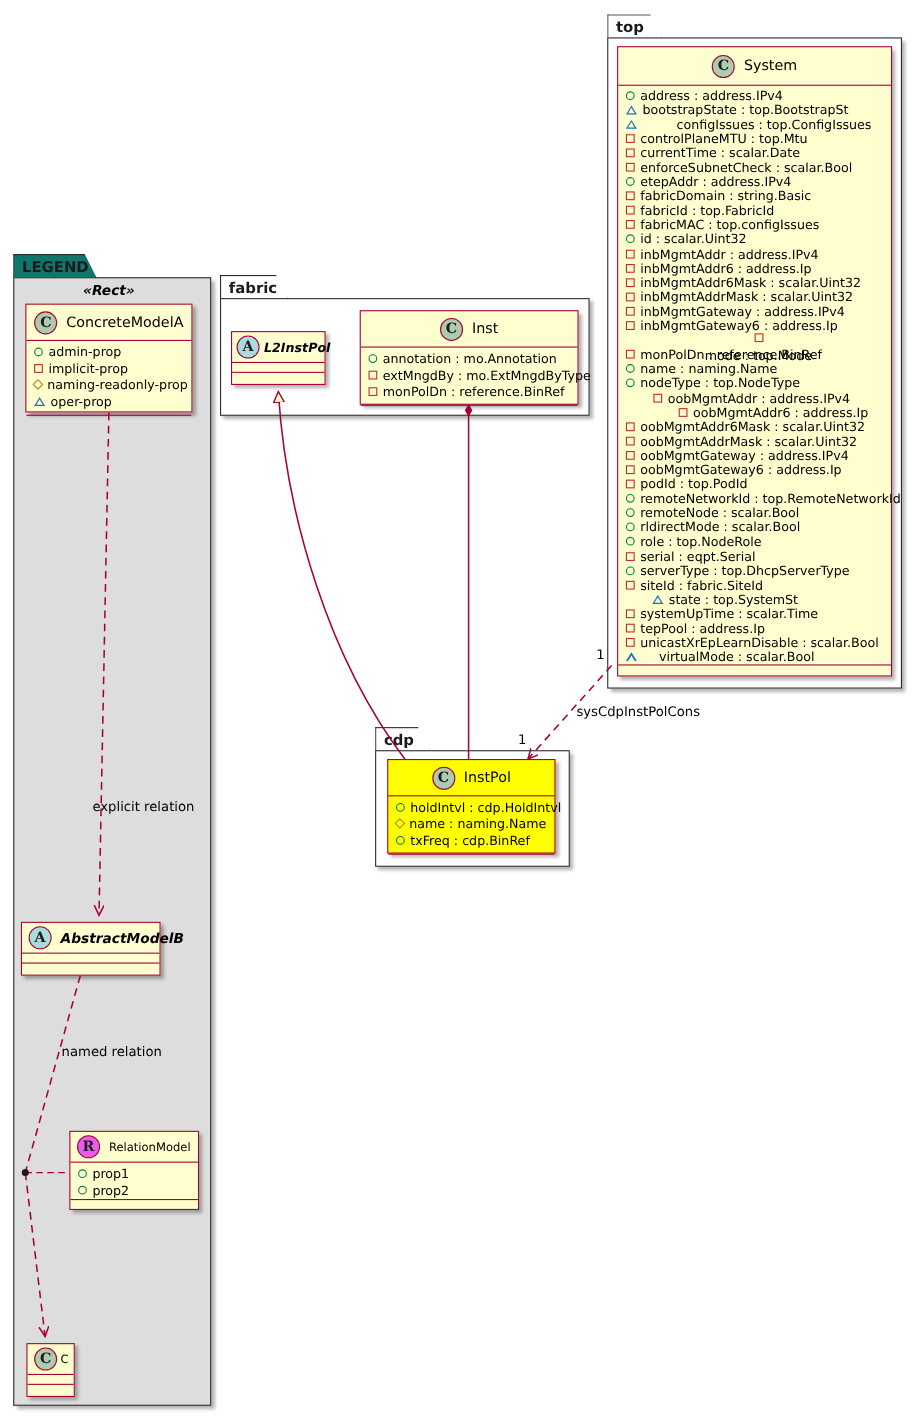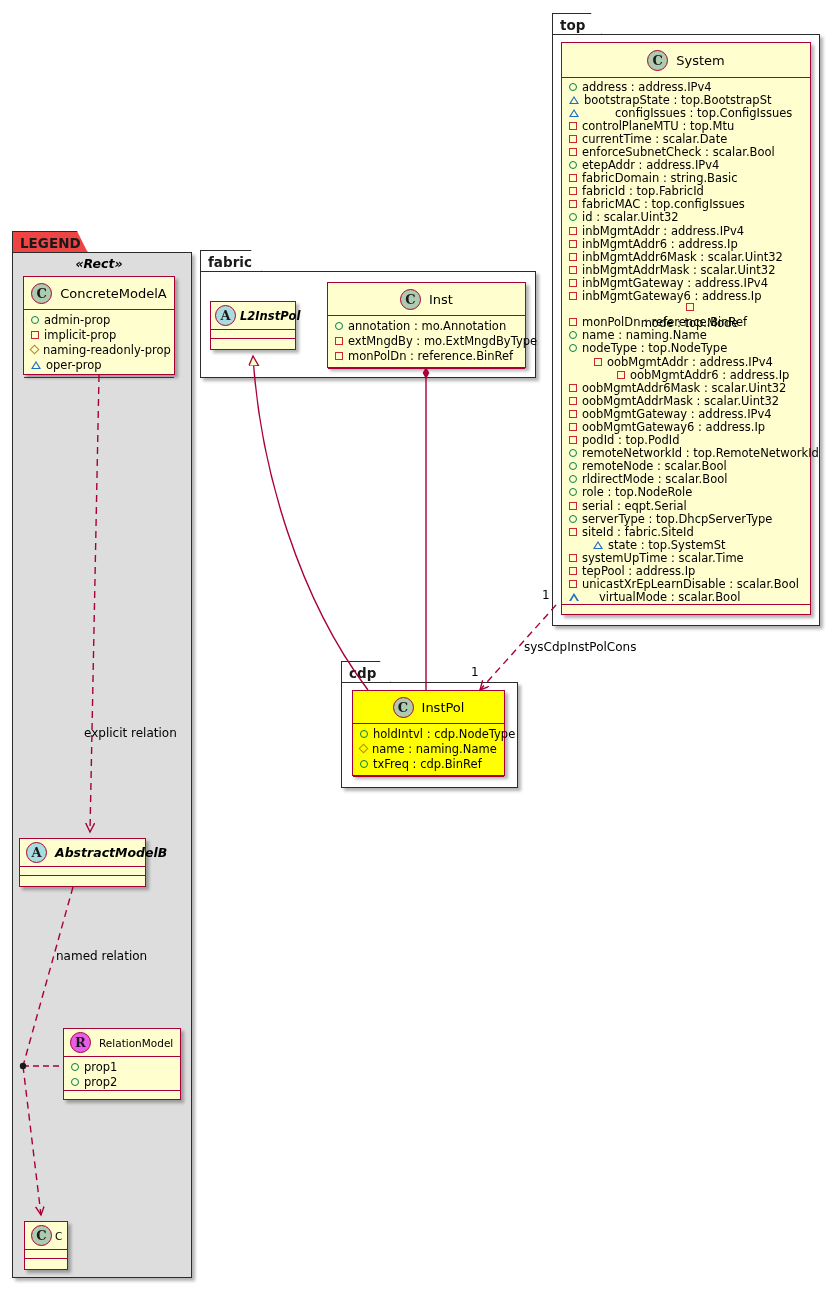--- a/index.html
+++ b/index.html
@@ -14,21 +14,21 @@
            border:1.5px solid #2b2b2b;border-bottom:none;
            background:#ffffff;
            padding:1px 16px 0 7px;
            font-size:13.5px;font-weight:bold;color:#1a1a1a;
            line-height:20px;white-space:nowrap;
            clip-path:polygon(0 0, calc(100% - 11px) 0, 100% 100%, 100% 100%, 0 100%);}
   .pkg-body{position:absolute;left:0;box-sizing:border-box;
             border:1.5px solid #2b2b2b;background:#ffffff;
             box-shadow:3px 3px 3px rgba(0,0,0,.30);}
   .pkg-legend .pkg-body{background:#dddddd;}
-  .pkg-legend .pkg-tab{background:#ef4444;}
+  .pkg-legend .pkg-tab{background:#0f766e;}
 
   
   .cls{position:absolute;box-sizing:border-box;
        border:1.5px solid #a80036;background:#fefece;
        box-shadow:3px 3px 3px rgba(0,0,0,.30);}
   .cls.hl{background:#ffff00;}
   .cls-head{position:relative;box-sizing:border-box;
             border-bottom:1.5px solid #a80036;
             height:33px;display:flex;align-items:center;
             justify-content:center;gap:8px;}
@@ -194,21 +194,21 @@
 </div>
 
 <div class="cls hl" style="left:352px;top:690px;width:153px;height:86px;">
   <div class="cls-head">
     <span class="badge c">C</span>
     <span class="cls-name">InstPol</span>
   </div>
   <div class="cls-attrs" style="height:52px;">
     <div class="attr">
       <span class="mk circle"></span>
-      <span>holdIntvl : cdp.NodeType</span>
+      <span>holdIntvl : cdp.HoldIntvl</span>
     </div>
     <div class="attr">
       <span class="mk diamond"></span>
       <span>name : naming.Name</span>
     </div>
     <div class="attr">
       <span class="mk circle"></span>
       <span>txFreq : cdp.BinRef</span>
     </div>
   </div>

